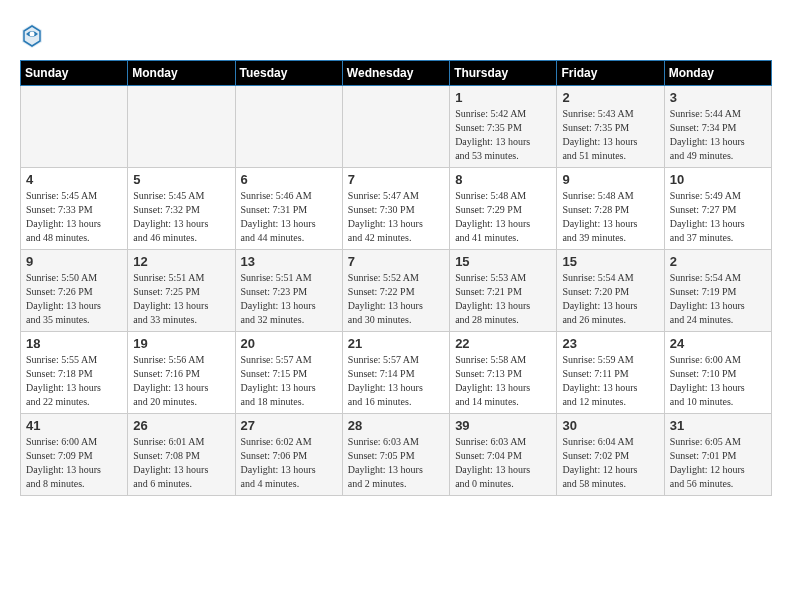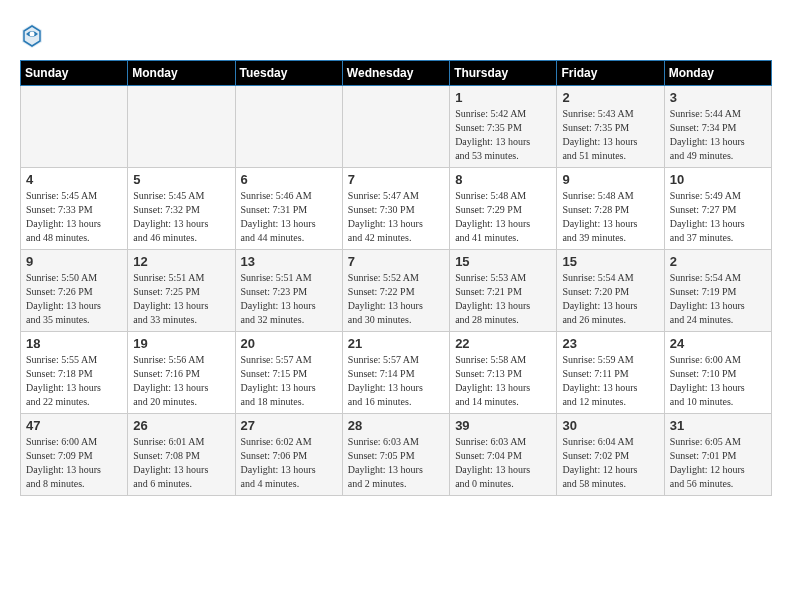--- a/index.html
+++ b/index.html
@@ -230,21 +230,21 @@
           <span class="day-number">23</span>
           <div class="cell-info">Sunrise: 5:59 AM<br>Sunset: 7:11 PM<br>Daylight: 13 hours<br>and 12 minutes.</div>
         </td>
         <td>
           <span class="day-number">24</span>
           <div class="cell-info">Sunrise: 6:00 AM<br>Sunset: 7:10 PM<br>Daylight: 13 hours<br>and 10 minutes.</div>
         </td>
       </tr>
       <tr>
         <td>
-          <span class="day-number">47</span>
+          <span class="day-number">41</span>
           <div class="cell-info">Sunrise: 6:00 AM<br>Sunset: 7:09 PM<br>Daylight: 13 hours<br>and 8 minutes.</div>
         </td>
         <td>
           <span class="day-number">26</span>
           <div class="cell-info">Sunrise: 6:01 AM<br>Sunset: 7:08 PM<br>Daylight: 13 hours<br>and 6 minutes.</div>
         </td>
         <td>
           <span class="day-number">27</span>
           <div class="cell-info">Sunrise: 6:02 AM<br>Sunset: 7:06 PM<br>Daylight: 13 hours<br>and 4 minutes.</div>
         </td>

